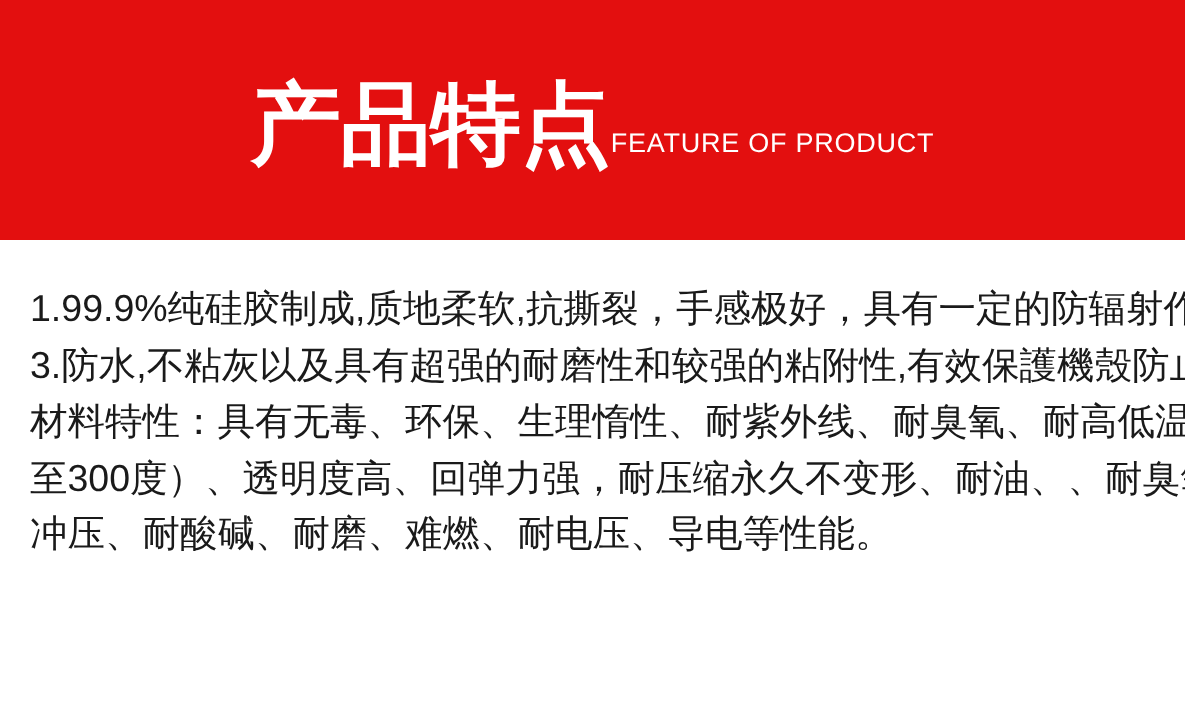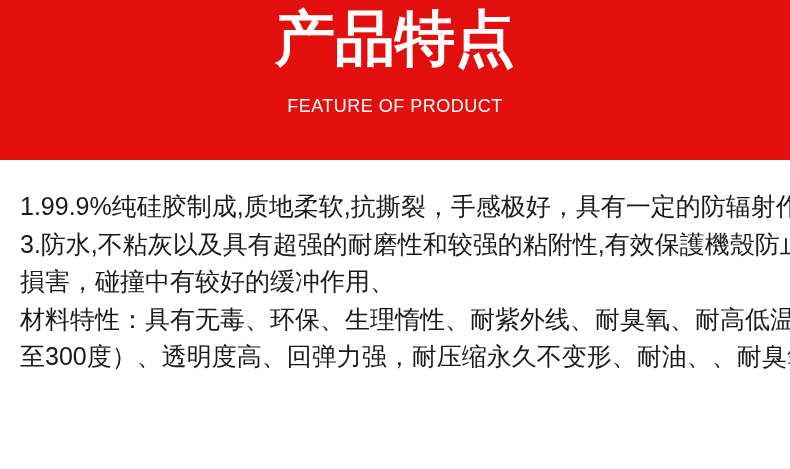--- a/index.html
+++ b/index.html
@@ -11,22 +11,23 @@
     height: 469px;
     background: #ffffff;
     overflow: hidden;
     font-family: "Liberation Sans", "DejaVu Sans", sans-serif;
   }
   .banner {
     width: 790px;
     height: 160px;
     background: #e30f0f;
     display: flex;
-    flex-direction: column;
+    flex-direction: row;
     align-items: center;
+    justify-content: center;
     padding-top: 6px;
     box-sizing: border-box;
   }
   .banner-title {
     color: #ffffff;
     font-size: 60px;
     font-weight: 700;
     letter-spacing: 0px;
     line-height: 1.1;
     text-align: center;
@@ -54,16 +55,16 @@
 <body>
 
 <div class="banner" style="background-color: rgb(227, 15, 15);">
   <div class="banner-title" style="color: rgb(255, 255, 255);">产品特点</div>
   <div class="banner-subtitle" style="color: rgb(255, 255, 255); margin-top: 24px;">FEATURE OF PRODUCT</div>
 </div>
 
 <div class="body-text" style="color: rgb(26, 26, 26);">
   <div class="body-line">1.99.9%纯硅胶制成,质地柔软,抗撕裂，手感极好，具有一定的防辐射作用</div>
   <div class="body-line">3.防水,不粘灰以及具有超强的耐磨性和较强的粘附性,有效保護機殼防止刮傷</div>
-  <div class="body-line">損害，碰撞中有较好的缓冲作用、</div>
   <div class="body-line">材料特性：具有无毒、环保、生理惰性、耐紫外线、耐臭氧、耐高低温（-80</div>
   <div class="body-line">至300度）、透明度高、回弹力强，耐压缩永久不变形、耐油、、耐臭氧、耐</div>
+  <div class="body-line">冲压、耐酸碱、耐磨、难燃、耐电压、导电等性能。</div>
 </div>
 
 </body></html>

